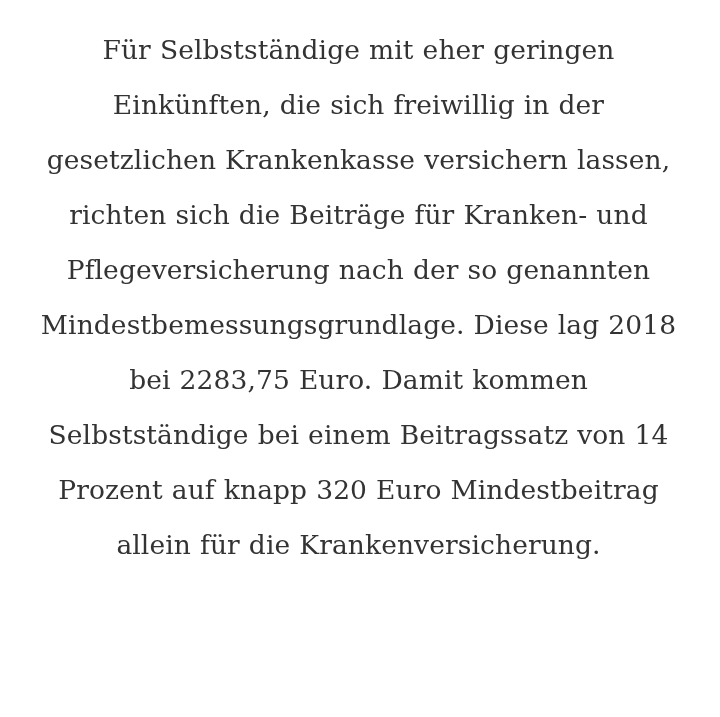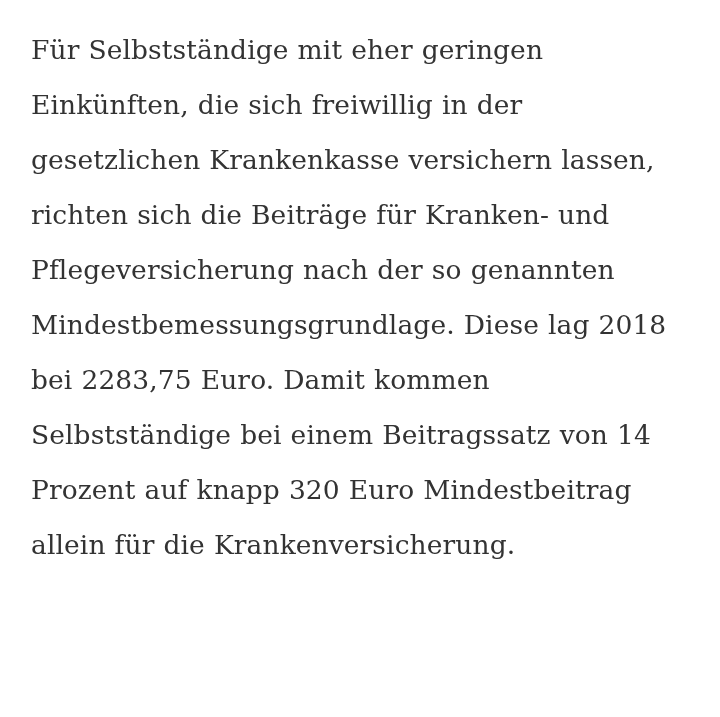--- a/index.html
+++ b/index.html
@@ -21,21 +21,21 @@
     padding: 22px 34px 0 31px;
   }
   .article-body {
     margin: 0;
     color: #333333;
     font-family: "DejaVu Serif", "Liberation Serif", serif;
     font-size: 26.5px;
     line-height: 55px;
     font-weight: 400;
     letter-spacing: 0.1px;
-    text-align: left;
+    text-align: center;
     word-spacing: 0.5px;
   }
 </style>
 </head>
 <body>
 
 <div class="page">
   <p class="article-body">Für Selbstständige mit eher geringen Einkünften, die sich freiwillig in der gesetzlichen Krankenkasse versichern lassen, richten sich die Beiträge für Kranken- und Pflegeversicherung nach der so genannten Mindestbemessungsgrundlage. Diese lag 2018 bei 2283,75 Euro. Damit kommen Selbstständige bei einem Beitragssatz von 14 Prozent auf knapp 320 Euro Mindestbeitrag allein für die Krankenversicherung.</p>
 </div>
 

